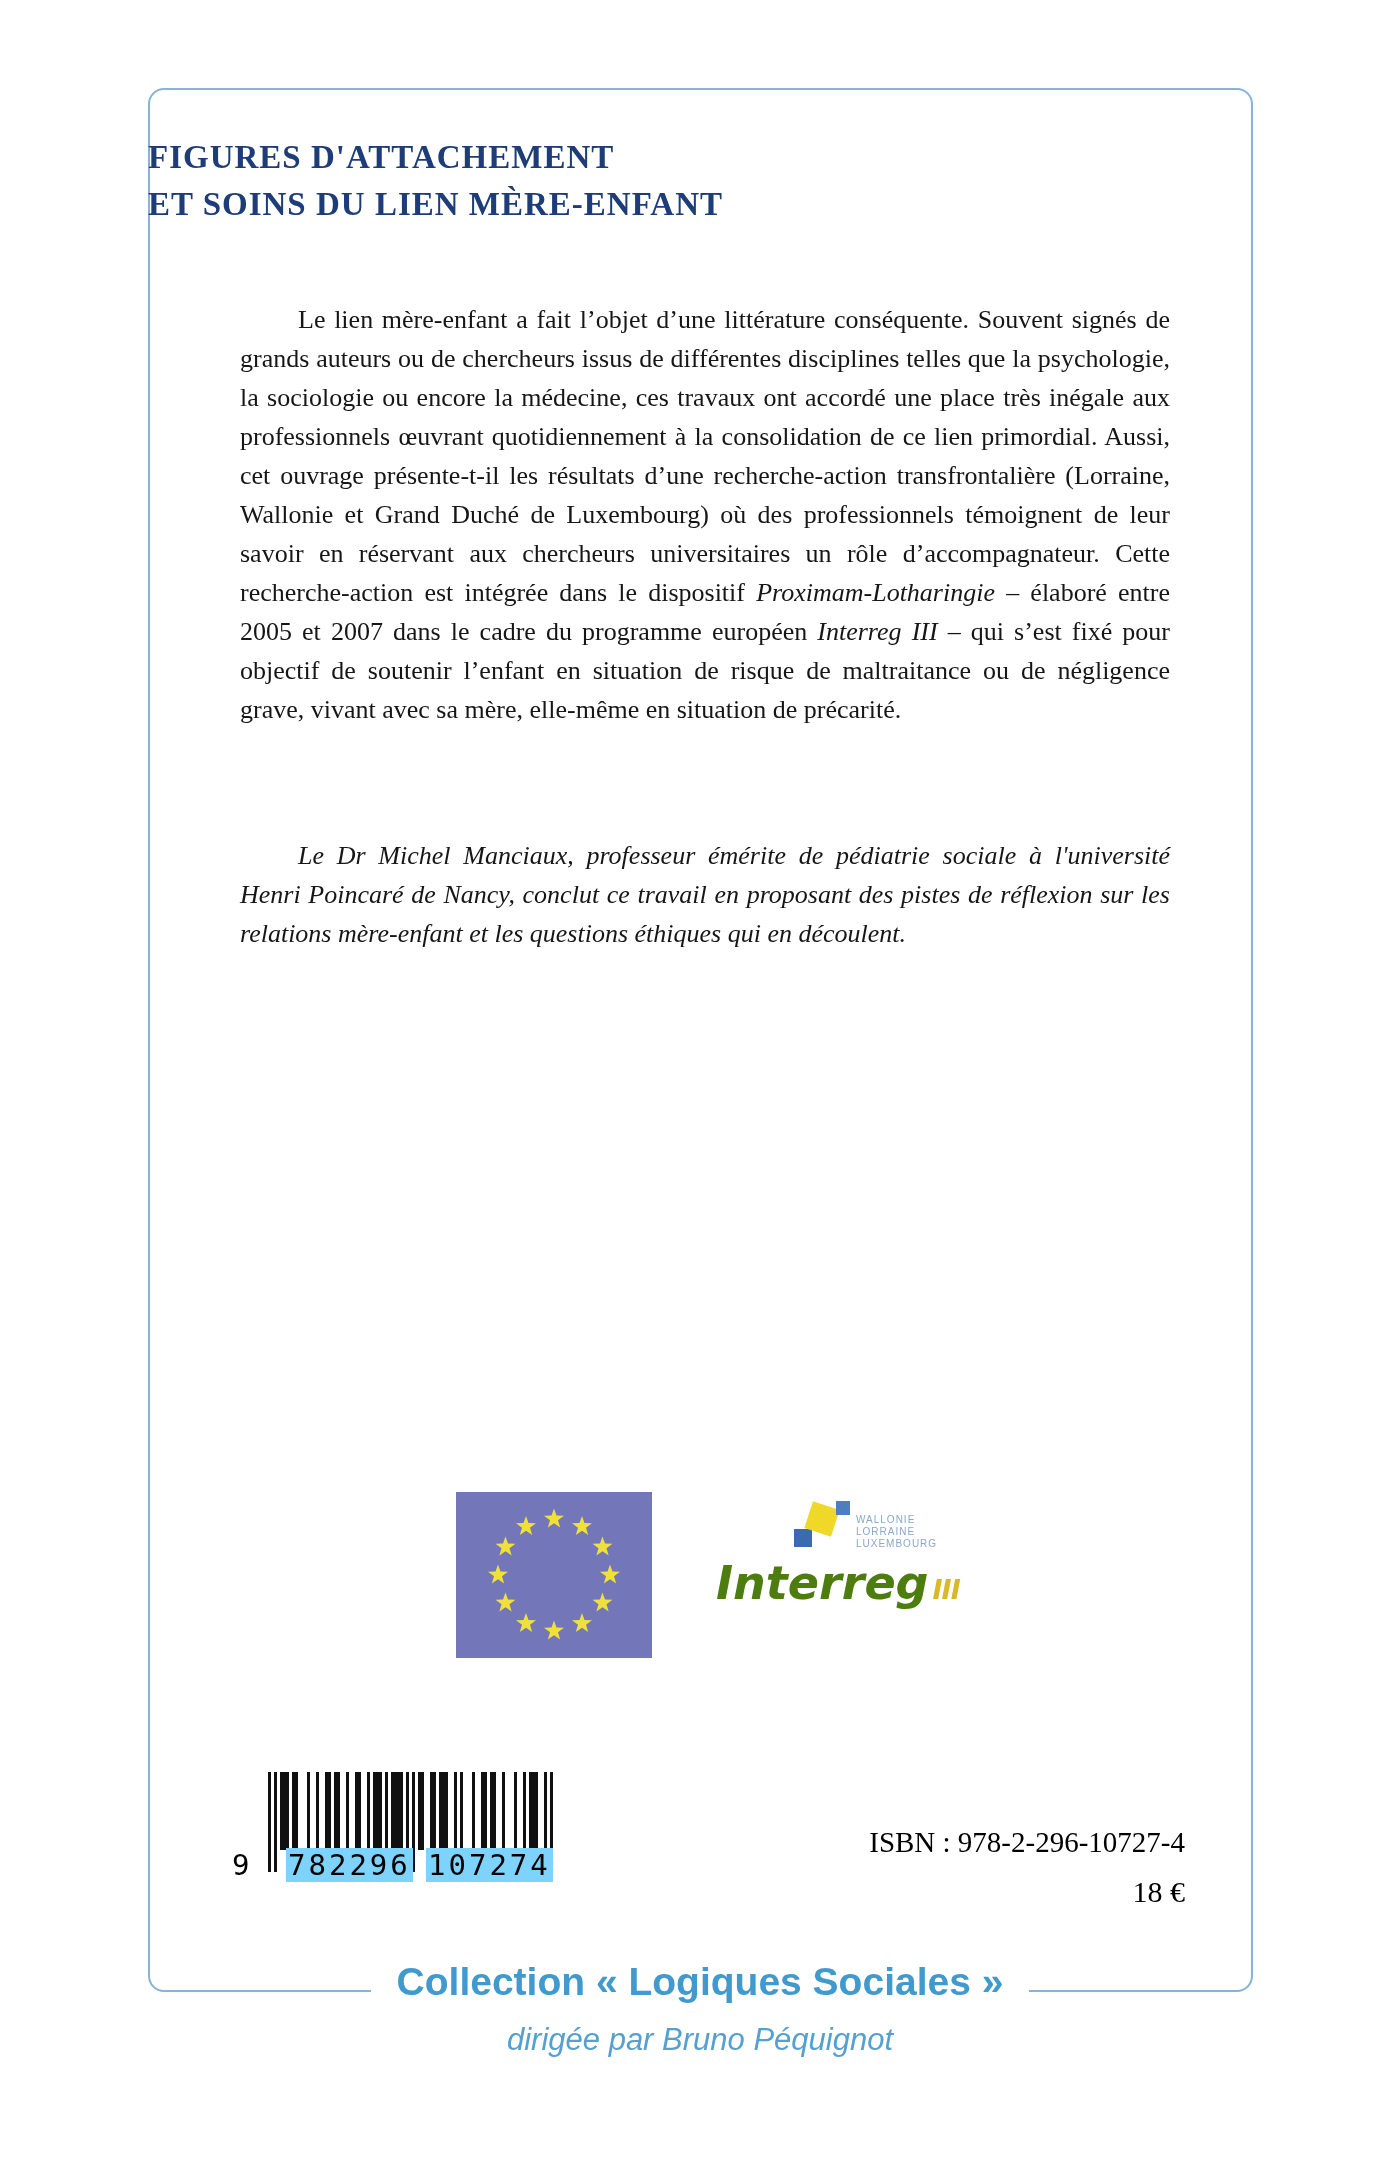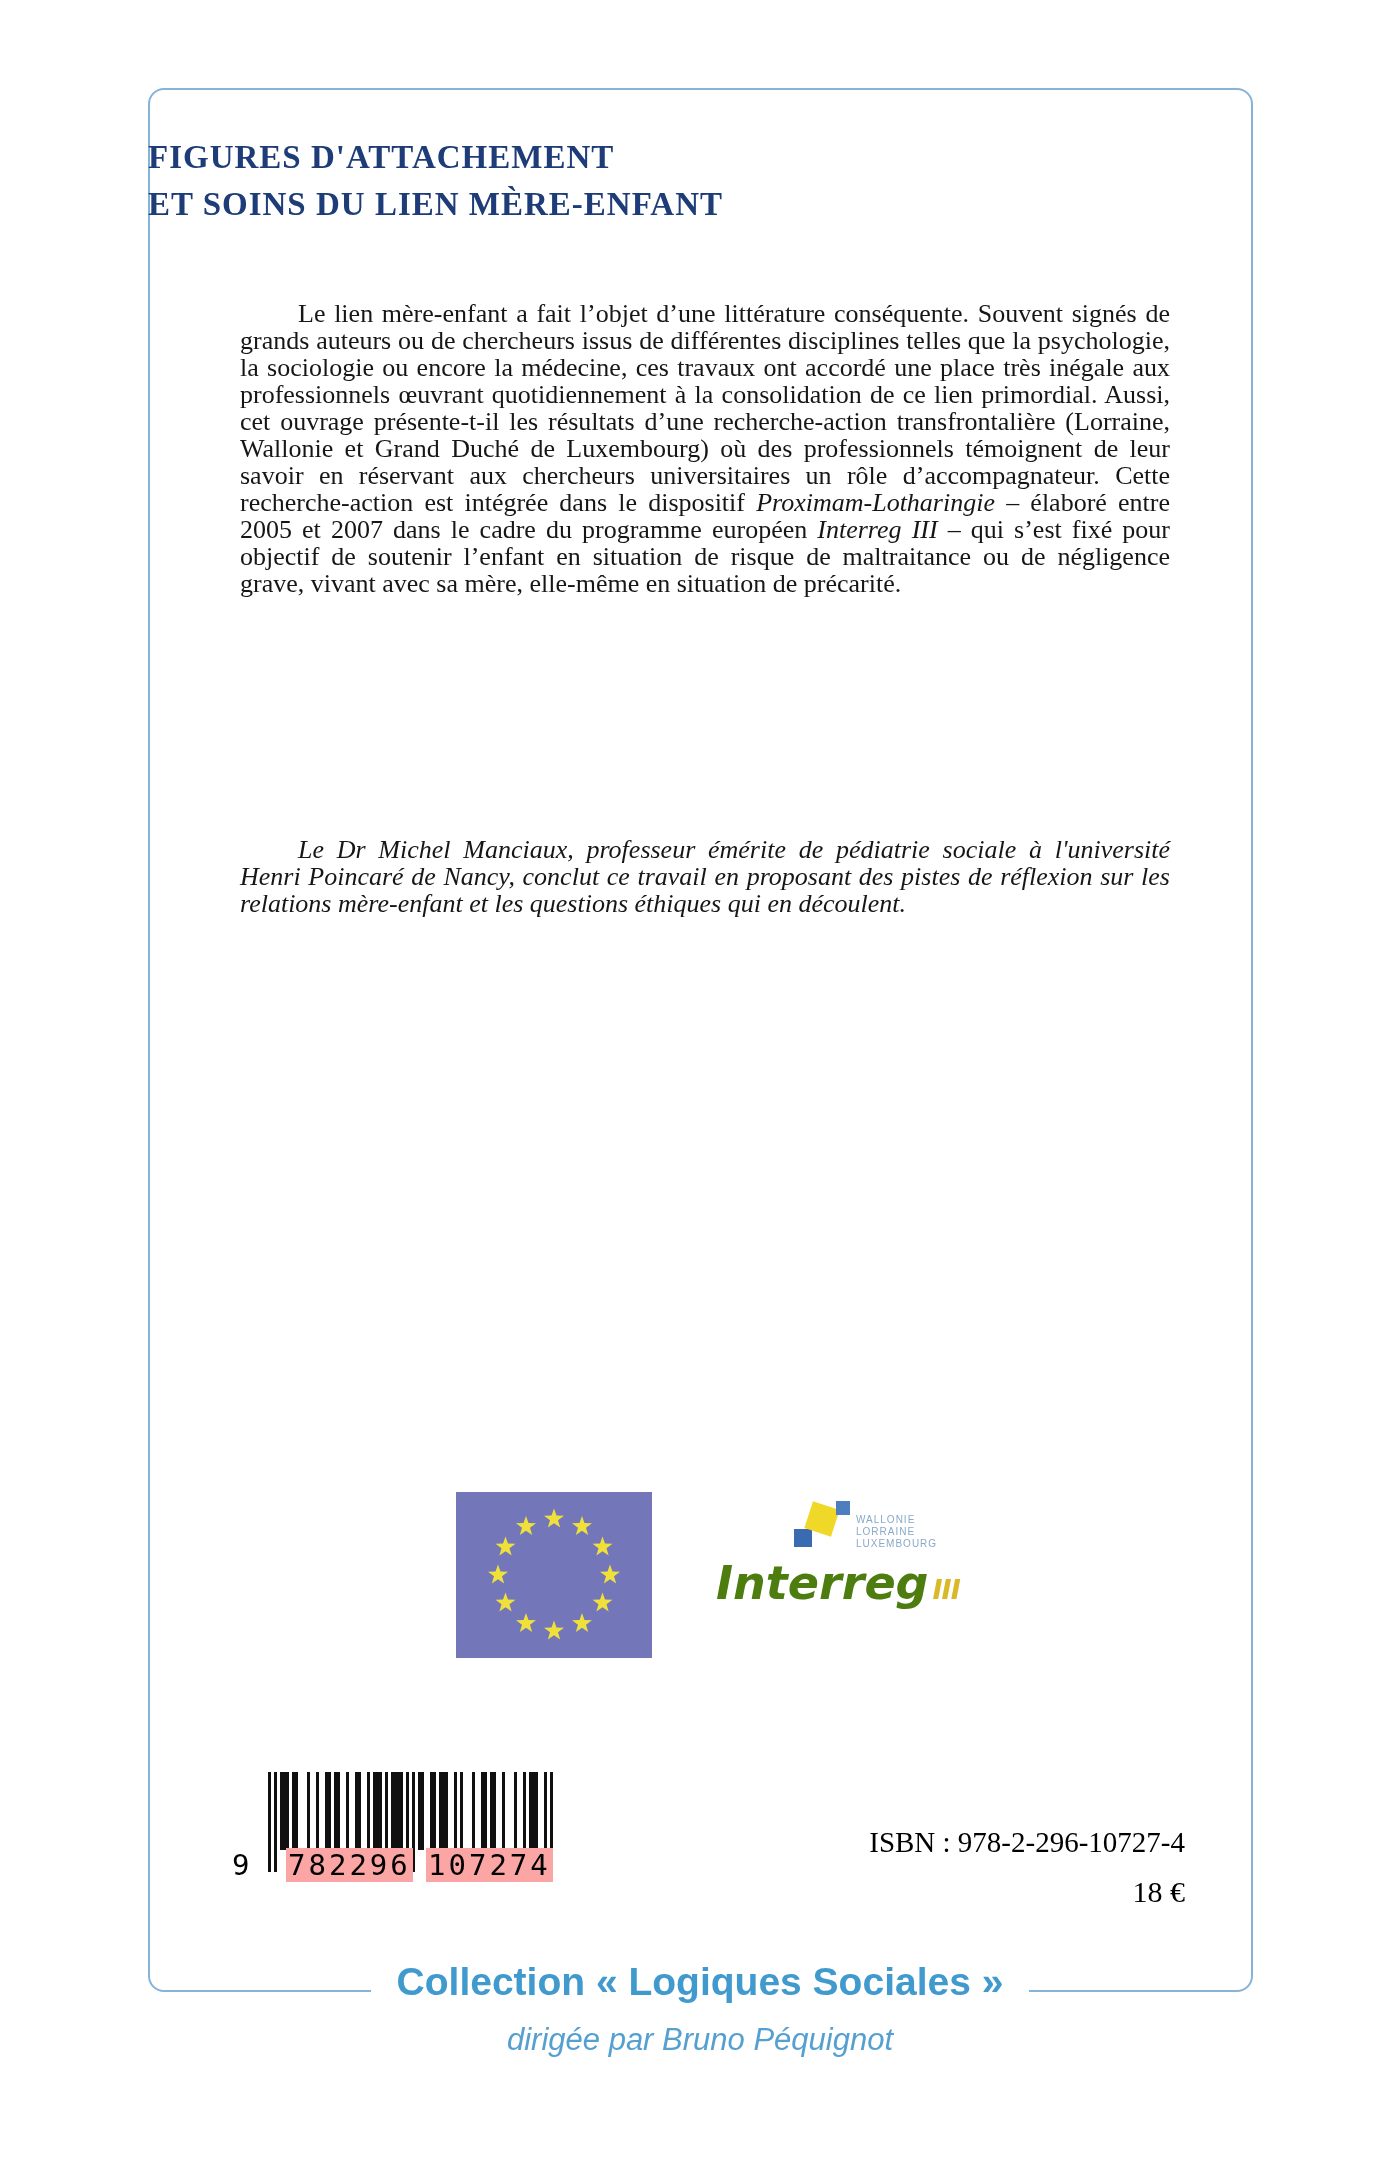--- a/index.html
+++ b/index.html
@@ -11,21 +11,21 @@
     position:absolute;left:148px;top:88px;width:1101px;height:1900px;
     border:2px solid #86b3d7;border-radius:16px;z-index:1;
   }
   .title{
     position:absolute;left:148px;top:134px;width:1105px;z-index:2;
     text-align:left;color:#1e3d78;font-weight:bold;font-size:33px;
     line-height:47px;letter-spacing:1px;
   }
   .body-text{
     position:absolute;left:240px;width:930px;z-index:2;
-    font-size:26px;line-height:27px;text-align:justify;color:#161616;
+    font-size:26px;line-height:39px;text-align:justify;color:#161616;
   }
   .p1{top:300px;}
   .p2{top:836px;font-style:italic;}
   .body-text p{margin:0;text-indent:58px;}
   .body-text em{font-style:italic;}
   .eu-flag{position:absolute;left:456px;top:1492px;width:196px;height:166px;z-index:2;}
   .interreg{position:absolute;left:716px;top:1498px;width:280px;height:130px;z-index:2;}
   .interreg-top{display:flex;align-items:center;margin-left:76px;height:60px;}
   .interreg-mark{position:relative;width:64px;height:58px;}
   .mark-sq-blue1{position:absolute;left:2px;top:30px;width:18px;height:18px;background:#3a6ab0;}
@@ -34,21 +34,21 @@
   .interreg-regions{font-family:"Liberation Sans", sans-serif;font-size:10px;line-height:12px;
     color:#8aa8c8;letter-spacing:1px;padding-top:8px;}
   .interreg-name-row{white-space:nowrap;margin-top:-2px;}
   .interreg-name{font-family:"DejaVu Sans", sans-serif;font-style:italic;font-weight:bold;
     font-size:46px;color:#4d7c0f;}
   .interreg-numeral{font-family:"DejaVu Sans", sans-serif;font-style:italic;font-weight:bold;
     font-size:27px;color:#d9b928;letter-spacing:-1px;margin-left:4px;}
   .barcode{position:absolute;left:230px;top:1772px;width:340px;height:118px;z-index:2;}
   .barcode svg{position:absolute;left:38px;top:0;}
   .barcode-digit{position:absolute;top:76px;font-family:"DejaVu Sans Mono", monospace;
-    font-size:29px;color:#000;letter-spacing:3px;background:#fca5a5;padding:0 2px;}
+    font-size:29px;color:#000;letter-spacing:3px;background:#7dd3fc;padding:0 2px;}
   .bd-first{left:0;background:transparent;}
   .bd-g1{left:56px;}
   .bd-g2{left:196px;}
   .isbn-block{position:absolute;right:215px;top:1826px;text-align:right;z-index:2;
     font-size:29px;color:#000;}
   .isbn-line{margin:0;}
   .price-line{margin:16px 0 16px 0;font-size:30px;}
   .collection{position:absolute;left:0;top:1960px;width:1400px;text-align:center;z-index:3;}
   .collection span{
     background:#ffffff;padding:0 26px;

